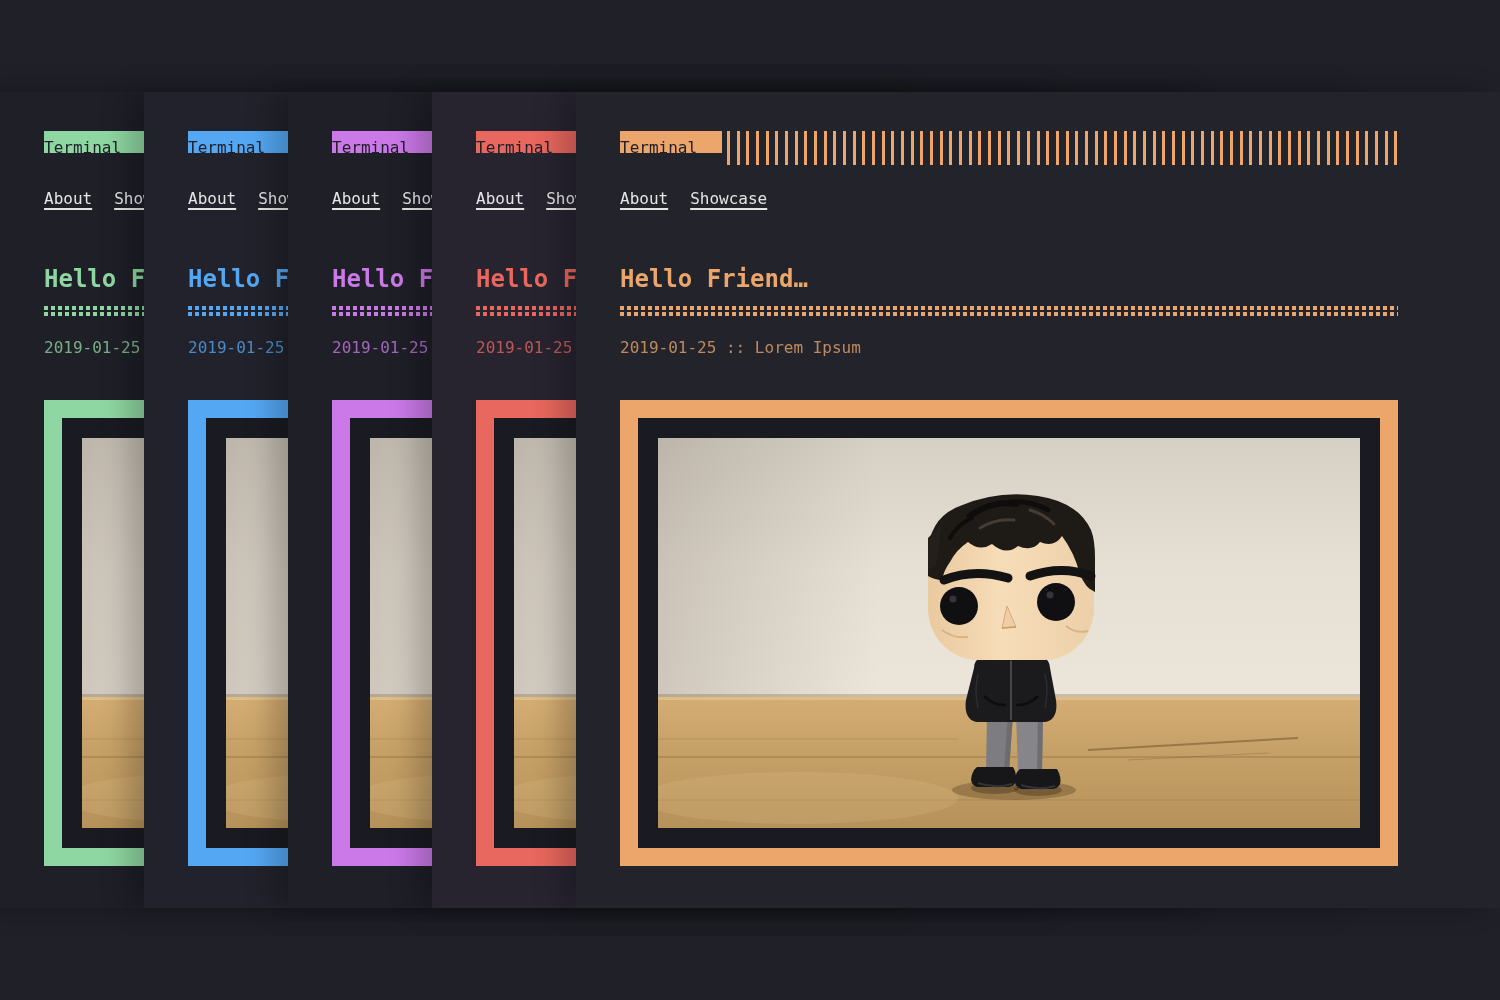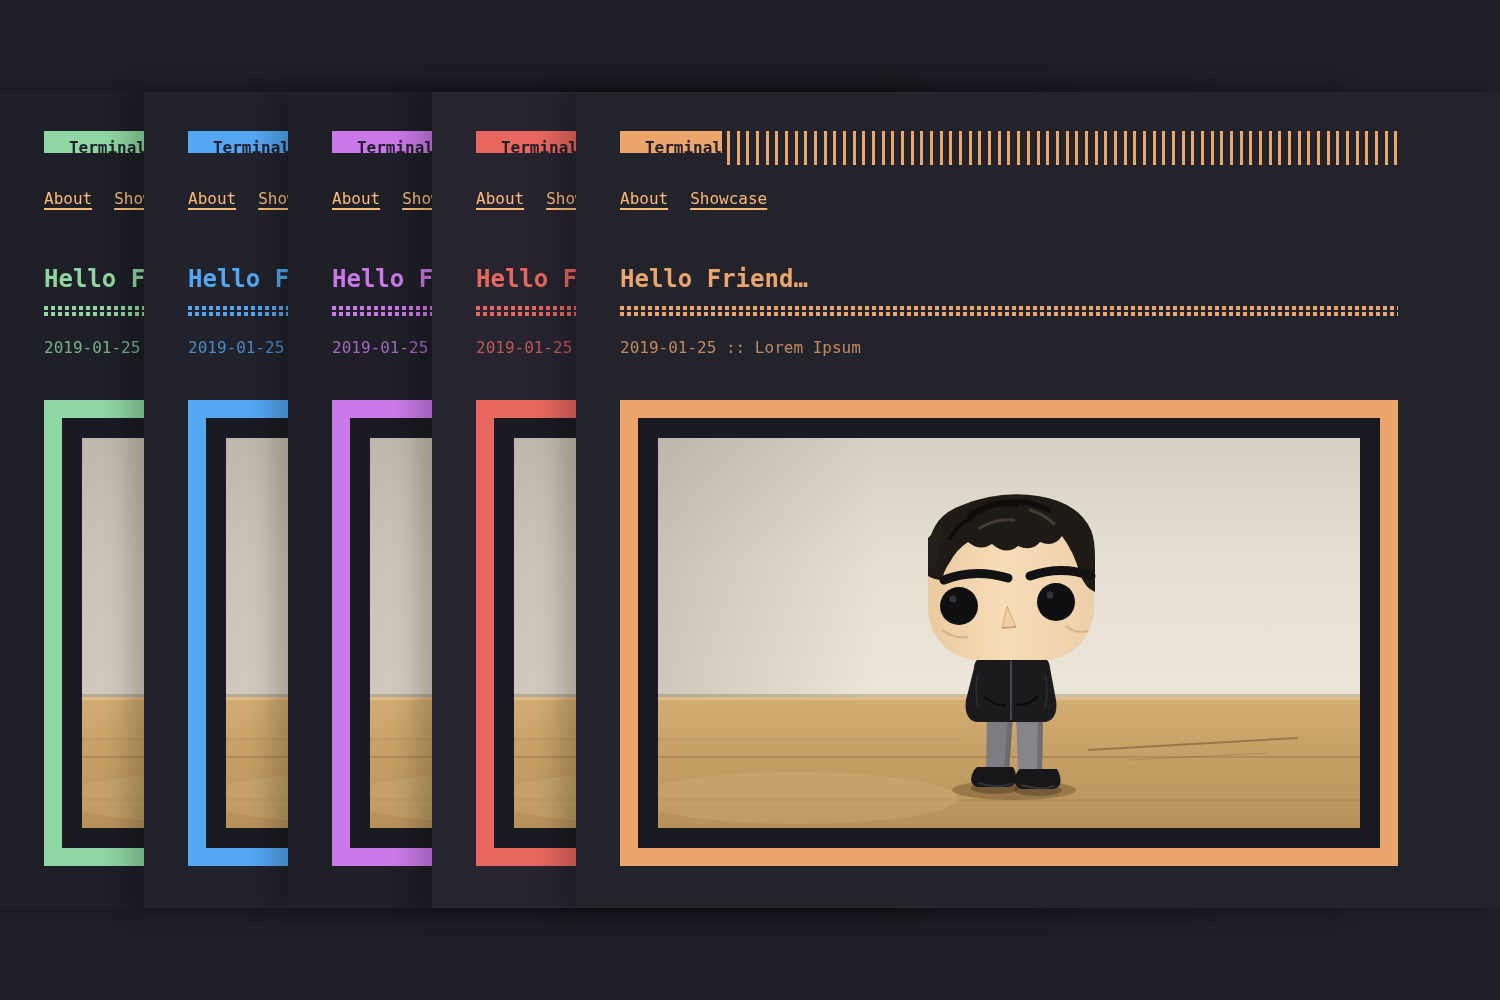--- a/index.html
+++ b/index.html
@@ -14,32 +14,32 @@
     box-shadow:-16px 0 26px rgba(0,0,0,0.22);
   }
   .panel *{box-sizing:border-box;}
   .badge-row{
     position:absolute;top:39px;left:44px;width:778px;height:34px;
     display:flex;align-items:stretch;
   }
   .badge{
     width:102px;height:22px;flex:0 0 102px;
     background:var(--accent);
-    color:#20202a;font-size:16px;line-height:34px;text-align:right;
-    text-decoration:none;display:block;font-weight:bold;
+    color:#20202a;font-size:16px;line-height:34px;text-align:left;
+    text-decoration:none;display:block;
   }
   .bars{
     flex:1;margin-left:5px;display:flex;justify-content:space-between;align-items:stretch;
   }
   .bars i{width:3px;height:34px;background:var(--accent);display:block;}
   nav.mainnav{
     position:absolute;top:98px;left:44px;display:flex;gap:22px;
   }
   nav.mainnav a{
-    color:#fdba74;font-size:16px;line-height:18px;
+    color:#e5e5e5;font-size:16px;line-height:18px;
     text-decoration:underline;text-underline-offset:4px;text-decoration-thickness:1.5px;
     cursor:pointer;
   }
   .title{
     position:absolute;top:172px;left:44px;margin:0;
     color:var(--accent);font-size:24px;line-height:30px;font-weight:bold;
     font-family:"DejaVu Sans Mono","Liberation Mono",monospace;
     white-space:nowrap;
   }
   .separator{position:absolute;top:214px;left:44px;width:778px;height:10px;}

